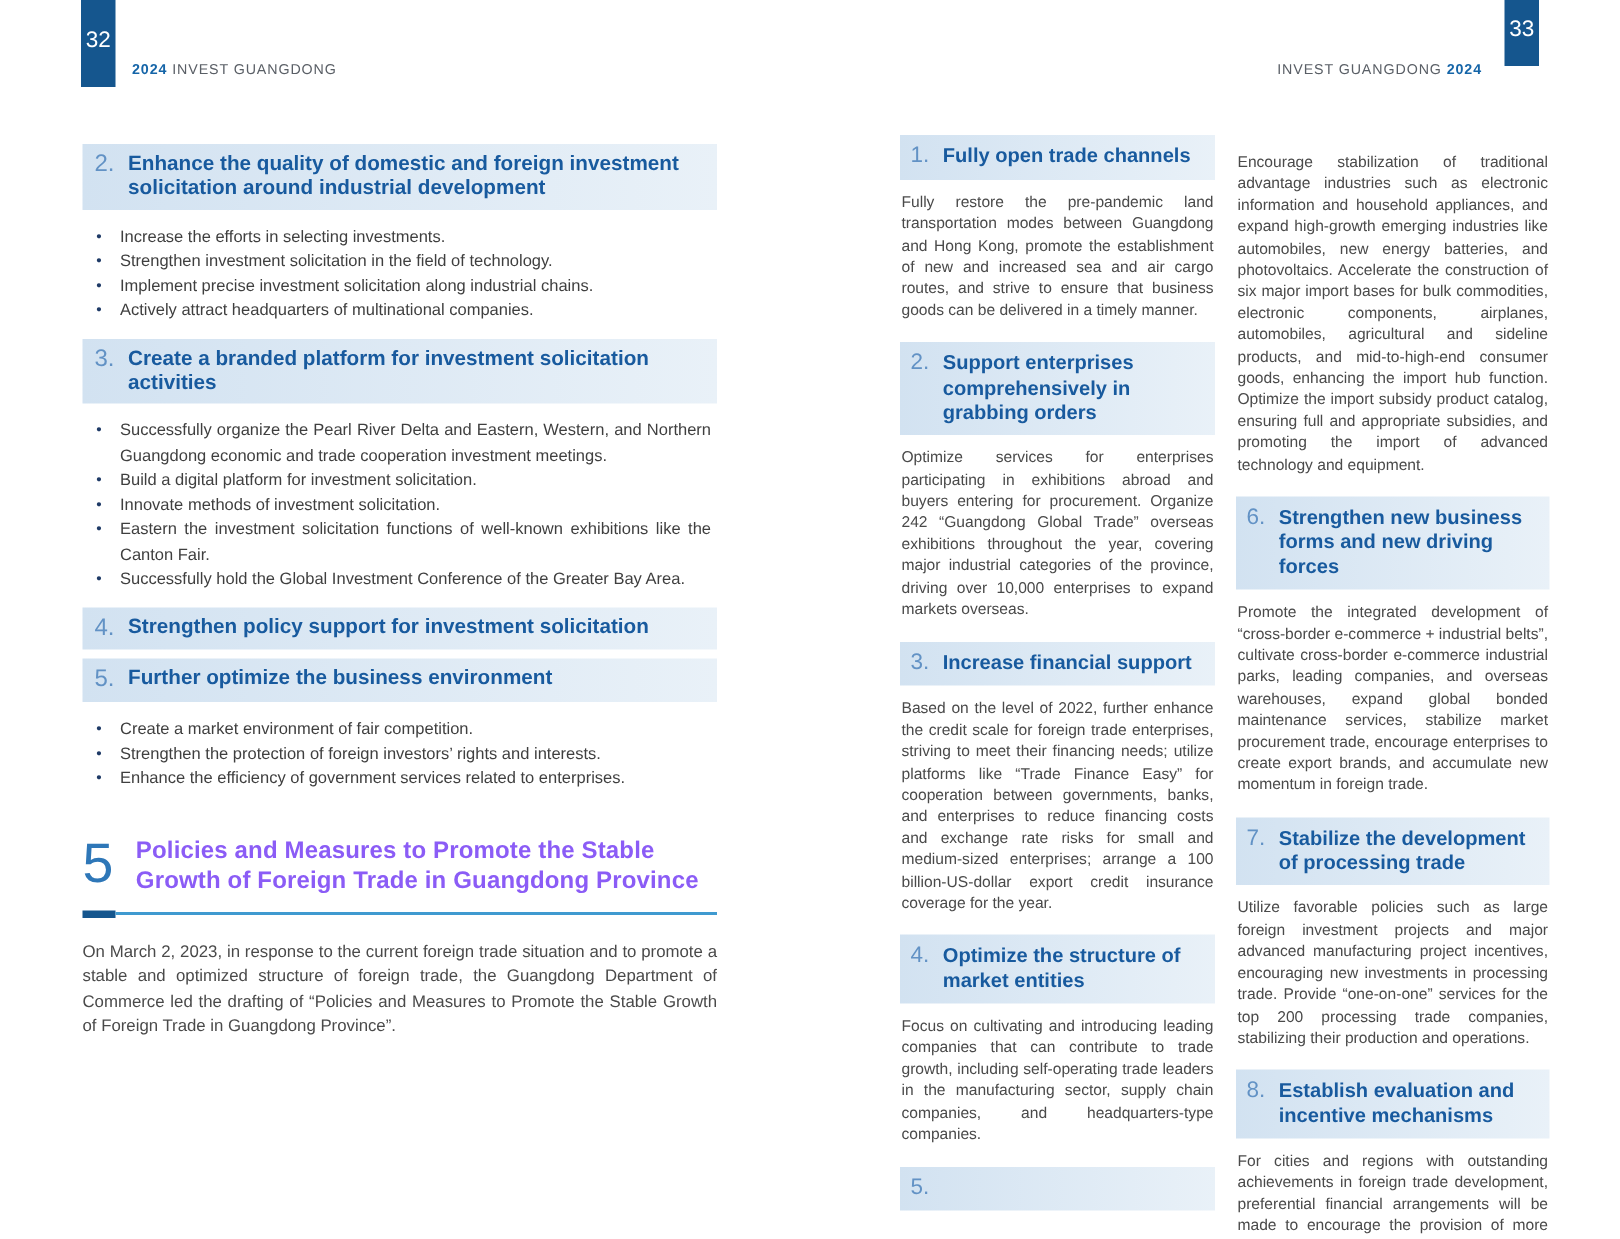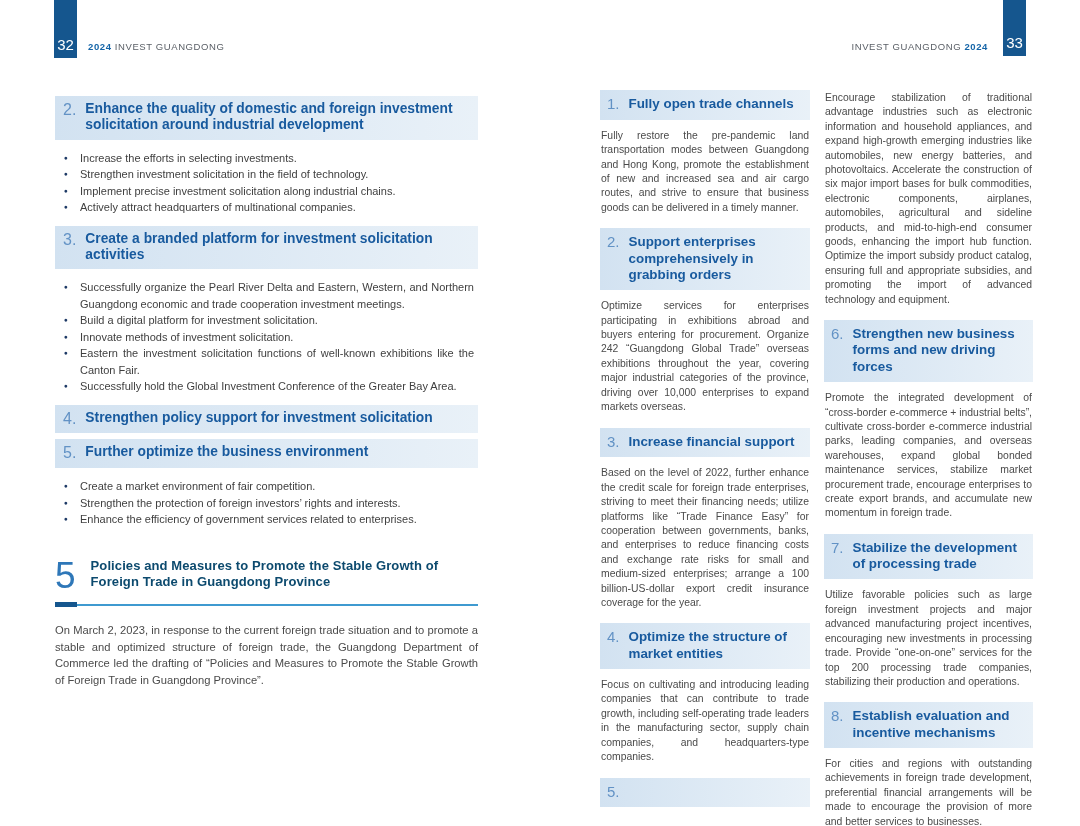--- a/index.html
+++ b/index.html
@@ -7,25 +7,25 @@
   body {
     background:#ffffff;
     font-family:"Liberation Sans", sans-serif;
     position:relative;
     overflow:hidden;
     color:#404040;
   }
   
   .tab {
     position:absolute; top:0; width:23px; background:#15568e; color:#fff;
-    display:flex; align-items:flex-end; justify-content:center;
+    display:flex; align-items:center; justify-content:center;
     font-size:15px; padding-bottom:5px;
   }
   .tab-left  { left:54px;  height:58px; }
-  .tab-right { left:1003px; height:56px; }
+  .tab-right { left:1003px; height:44px; }
   
   .runhead { position:absolute; top:41px; font-size:9.5px; letter-spacing:.6px; color:#5a5f66; white-space:nowrap; }
   .runhead-left  { left:88px; }
   .runhead-right { right:92px; text-align:right; }
   .runhead .year { color:#1565a8; font-weight:bold; }
   
   .col { position:absolute; top:90px; }
   .col-left  { left:55px;  width:423px; }
   .col-mid   { left:600px; width:210px; }
   .col-right { left:824px; width:209px; }
@@ -47,34 +47,34 @@
   .bullets li::before {
     content:"\25CF"; position:absolute; left:1px; top:0;
     font-size:6.5px; line-height:16.5px; color:#1e3a66;
   }
   
   .reference { margin-top:30px; font-size:9px; line-height:13.5px; color:#555; }
   
   .chapter { margin-top:30px; }
   .chapter-row { display:flex; gap:15px; align-items:flex-start; }
   .chapter-num { font-size:37px; color:#2e77b8; line-height:.95; flex:0 0 auto; }
-  .chapter-title { font-size:13px; color:#0c4a6e; font-weight:bold; line-height:1.25; letter-spacing:.1px; }
+  .chapter-title { font-size:16px; color:#8b5cf6; font-weight:bold; line-height:1.25; letter-spacing:.1px; }
   .chapter-rule { display:flex; align-items:center; margin-top:9px; }
   .rule-dark  { width:22px; height:5px; background:#15568e; flex:0 0 auto; }
   .rule-light { flex:1; height:2px; background:#3f9ad0; }
   .intro { margin-top:15px; font-size:11.2px; line-height:16.5px; color:#4a4a4a; text-align:justify; }
   
   .ncol .sec-bar { padding:6px 8px 7px 7px; margin-bottom:0; }
   .ncol .sec-num { font-size:15px; }
   .ncol .sec-title { font-size:13.4px; line-height:1.22; }
   .para {
     font-size:10.4px; line-height:14.4px; color:#4a4a4a;
     text-align:justify; margin:9px 1px 13px 1px;
   }
-  .col-right > .para:first-child { margin-top:1px; }
+  .col-right > .para:first-child { margin-top:12px; }
 </style>
 </head>
 <body>
 
 <div class="tab tab-left">
   <span>32</span>
 </div>
 <div class="runhead runhead-left">
   <span class="year">2024</span>
   <span>INVEST GUANGDONG</span>

